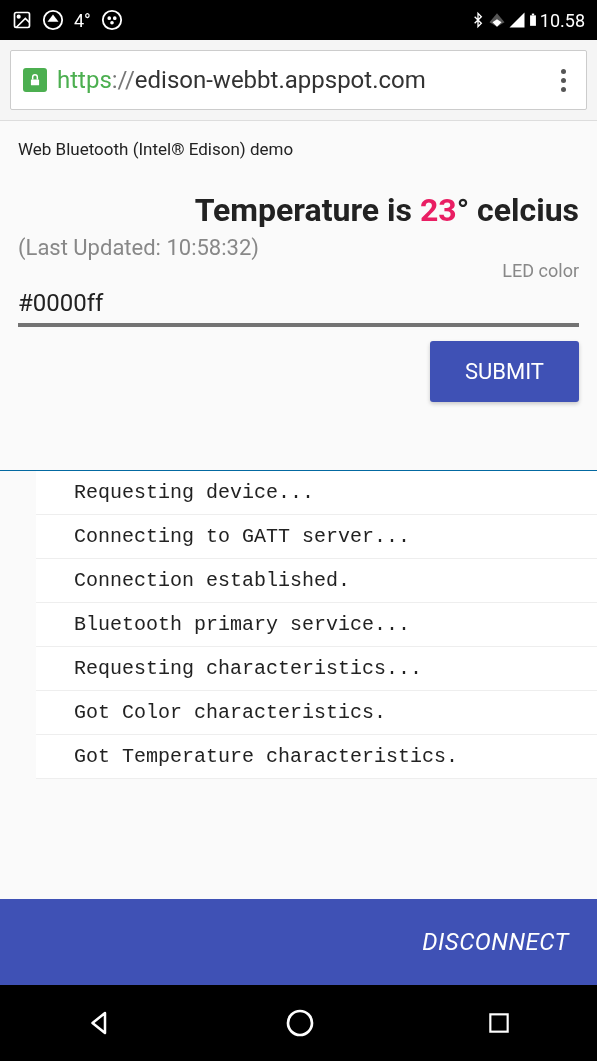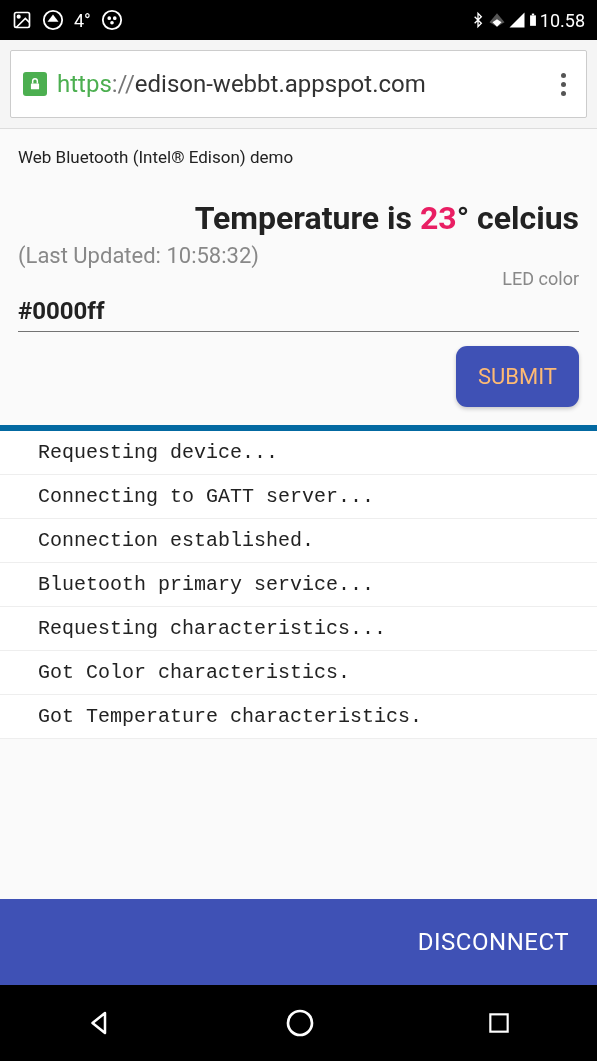--- a/index.html
+++ b/index.html
@@ -43,21 +43,21 @@
     }
     .url-bar-container {
       background: #f5f5f5;
       padding: 10px;
       border-bottom: 1px solid #ddd;
     }
     .url-bar {
       background: #fff;
       border: 1px solid #ccc;
       border-radius: 2px;
-      height: 68px;
+      height: 60px;
       display: flex;
       align-items: center;
       padding: 0 12px;
       gap: 10px;
     }
     .lock-icon {
       width: 24px;
       height: 24px;
       background: #4CAF50;
       border-radius: 3px;
@@ -121,67 +121,69 @@
     }
     .input-label {
       font-size: 18px;
       color: #888;
       margin-bottom: 4px;
       text-align: right;
     }
     .input-field {
       width: 100%;
       border: none;
-      border-bottom: 1px solid #737373;
+      border-bottom: 4px solid #737373;
       font-size: 24px;
       color: #222;
       padding: 4px 0 6px 0;
       background: transparent;
       outline: none;
       font-family: inherit;
-      font-weight: bold;
     }
     .submit-row {
       display: flex;
       justify-content: flex-end;
       margin-top: 14px;
     }
     .submit-button {
       background: #3F51B5;
-      color: #fdba74;
+      color: #ffffff;
       border: none;
       font-size: 22px;
-      padding: 18px 22px;
-      border-radius: 11px;
+      padding: 18px 35px;
+      border-radius: 3px;
       cursor: pointer;
       font-family: inherit;
       box-shadow: 0 2px 4px rgba(0,0,0,0.2);
     }
     .log-area {
-      border-top: 6px solid #0369a1;
+      margin-top: 50px;
+      border-top: 1px solid #0369a1;
+      padding-left: 36px;
     }
     .log-line {
       padding: 10px 0 10px 38px;
       font-family: 'Courier New', monospace;
       font-size: 20px;
       color: #222;
       border-bottom: 1px solid #eee;
       background: #fff;
     }
     .footer-bar {
       background: #3F51B5;
       color: #fff;
       height: 86px;
       display: flex;
       align-items: center;
       justify-content: flex-end;
       padding: 0 28px;
       font-size: 24px;
       letter-spacing: 0.5px;
       cursor: pointer;
+      font-style: italic;
     }
     .nav-bar {
       background: #000;
       height: 76px;
       display: flex;
       align-items: center;
       justify-content: space-around;
     }
     .nav-icon {
       color: #fff;

